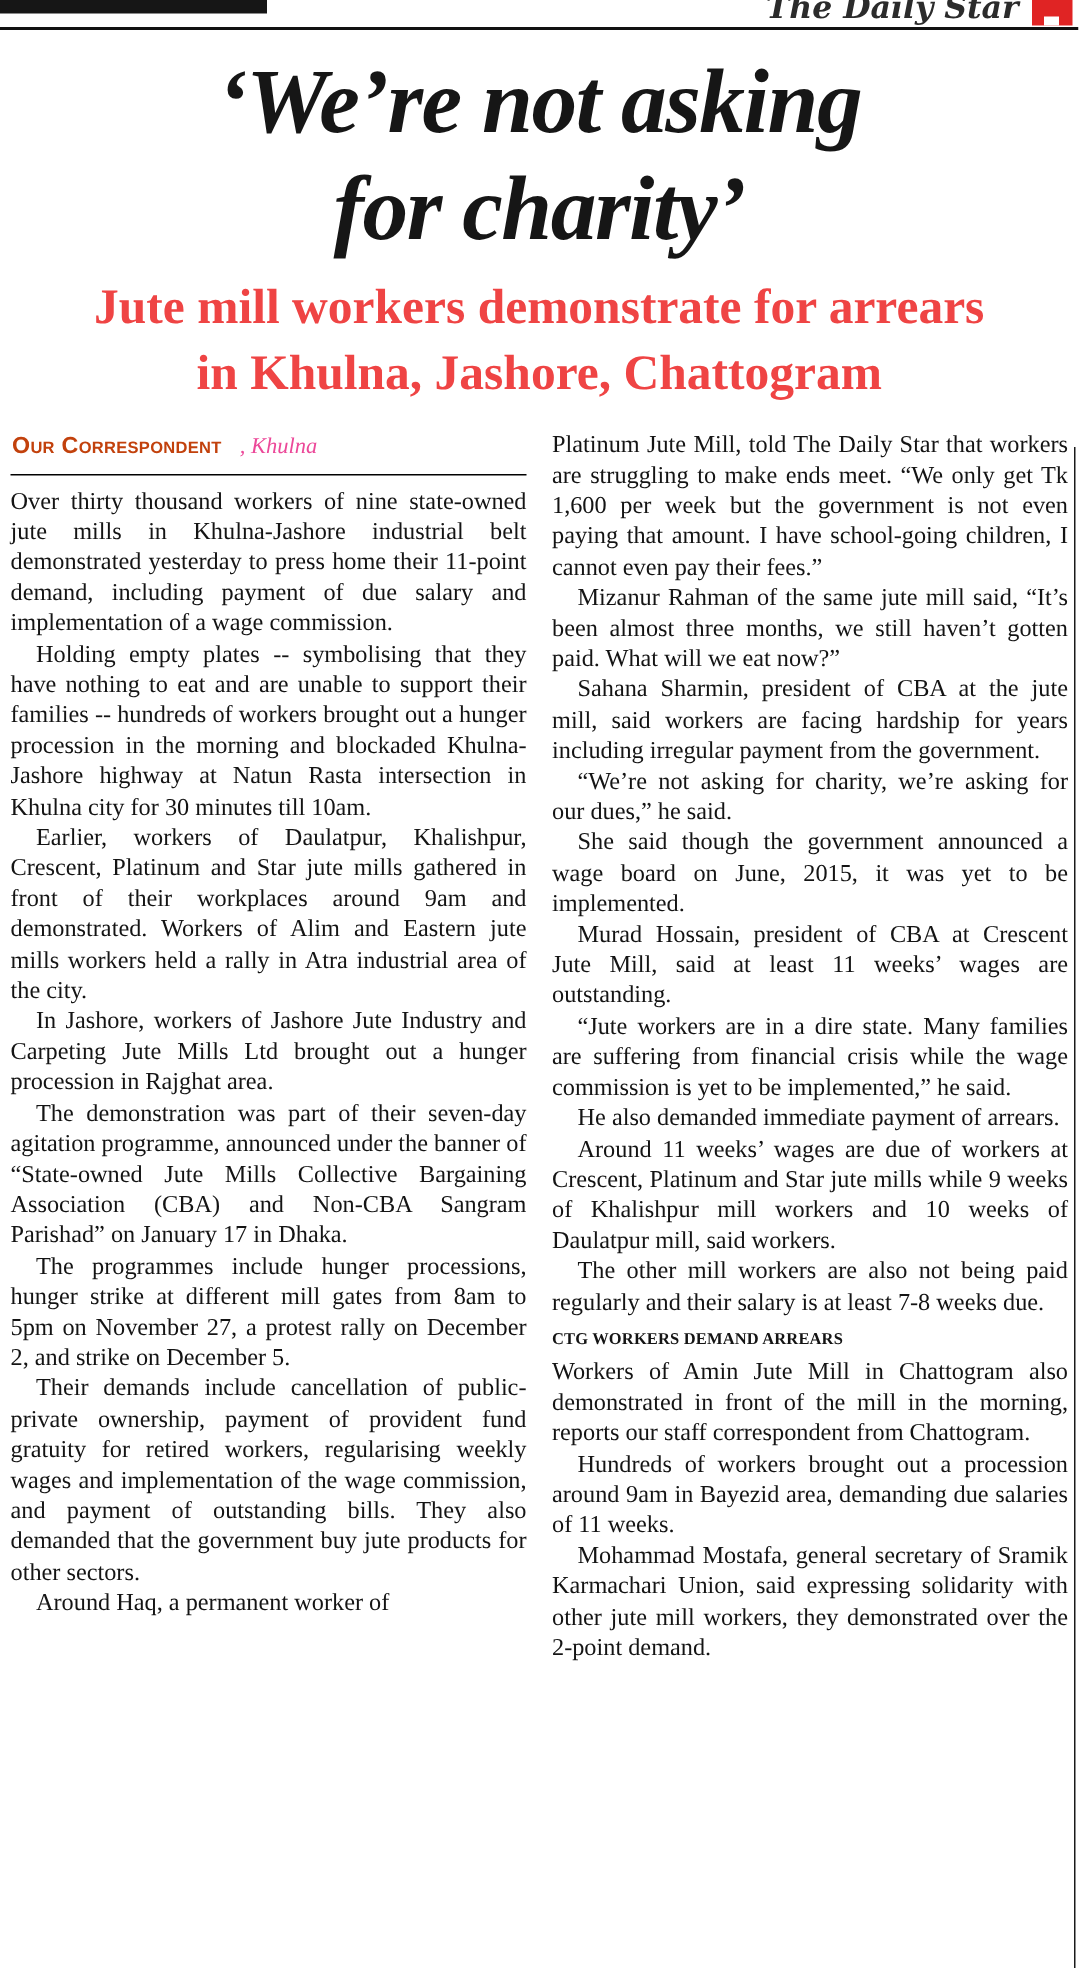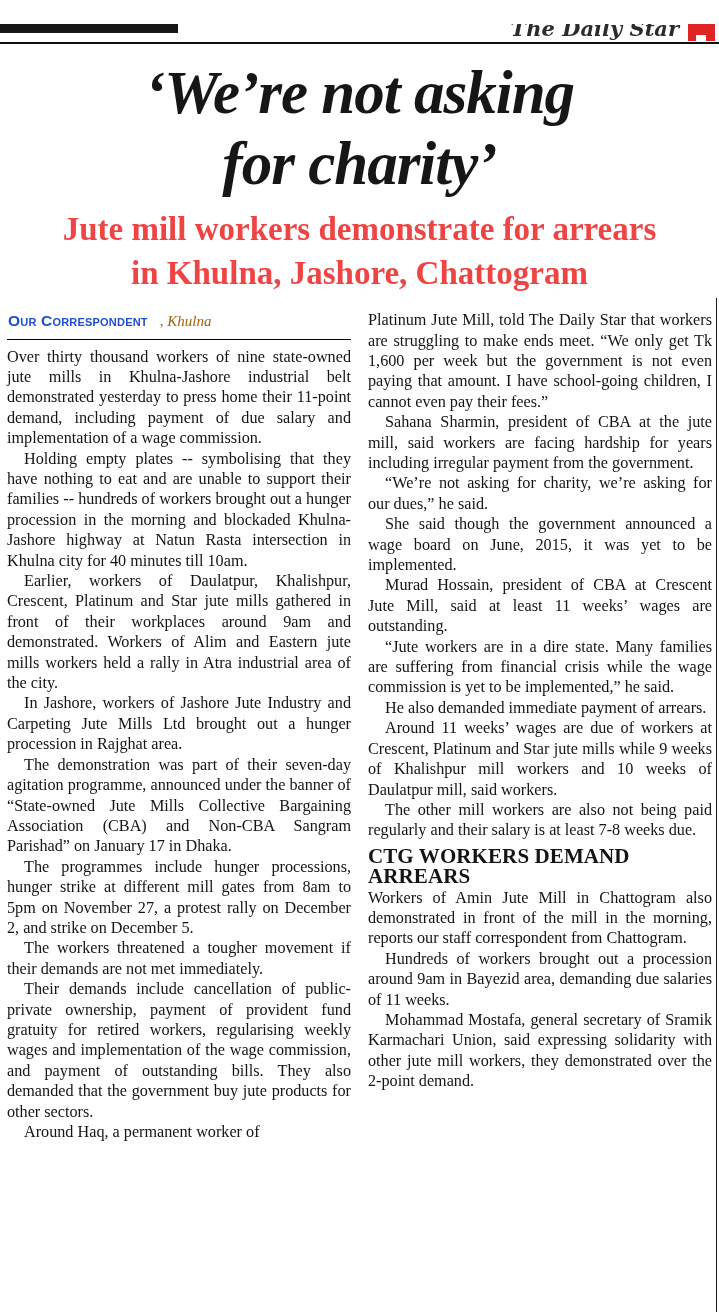--- a/index.html
+++ b/index.html
@@ -12,21 +12,20 @@
     font-family: "Liberation Serif", serif;
     color: #101010;
   }
 
   
   .top-strip {
     position: relative;
     height: 20px;
     overflow: hidden;
     border-bottom: 2px solid #111;
-    margin-top: 24px;
   }
   .top-black-bar {
     position: absolute;
     left: 0; top: 0;
     width: 178px; height: 9px;
     background: #161616;
   }
   .masthead-title {
     position: absolute;
     right: 40px; top: -8px;
@@ -94,35 +93,35 @@
     margin-bottom: 7px;
     text-align: left;
     white-space: nowrap;
   }
   .byline-author {
     font-family: "Liberation Sans", sans-serif;
     font-weight: 700;
     font-variant: small-caps;
     font-size: 15.5px;
     letter-spacing: 0.2px;
-    color: #1d4ed8;
+    color: #c2410c;
   }
   .byline-location {
     font-family: "Liberation Serif", serif;
     font-style: italic;
     font-size: 15px;
     margin-left: 12px;
-    color: #a16207;
+    color: #ec4899;
   }
 
   .col-body p { margin: 0; }
   .col-body p.indent { text-indent: 17px; }
   .col-body h3.col-heading {
     font-family: "Liberation Serif", serif;
-    font-size: 21px;
+    font-size: 11px;
     font-weight: bold;
     letter-spacing: 0.1px;
     margin: 5px 0 1px 0;
     text-align: left;
   }
 
   
   .right-edge-rule {
     position: absolute;
     right: 2px;
@@ -151,33 +150,33 @@
   <span>in Khulna, Jashore, Chattogram</span>
 </h2>
 
 <div class="columns">
   <div class="col">
     <div class="byline">
       <span class="byline-author">Our Correspondent</span><span class="byline-location">, Khulna</span>
     </div>
     <div class="col-body">
         <p class="noindent">Over thirty thousand workers of nine state-owned jute mills in Khulna-Jashore industrial belt demonstrated yesterday to press home their 11-point demand, including payment of due salary and implementation of a wage commission.</p>
-        <p class="indent">Holding empty plates -- symbolising that they have nothing to eat and are unable to support their families -- hundreds of workers brought out a hunger procession in the morning and blockaded Khulna-Jashore highway at Natun Rasta intersection in Khulna city for 40 minutes till 10am.</p>
+        <p class="indent">Holding empty plates -- symbolising that they have nothing to eat and are unable to support their families -- hundreds of workers brought out a hunger procession in the morning and blockaded Khulna-Jashore highway at Natun Rasta intersection in Khulna city for 30 minutes till 10am.</p>
         <p class="indent">Earlier, workers of Daulatpur, Khalishpur, Crescent, Platinum and Star jute mills gathered in front of their workplaces around 9am and demonstrated. Workers of Alim and Eastern jute mills workers held a rally in Atra industrial area of the city.</p>
         <p class="indent">In Jashore, workers of Jashore Jute Industry and Carpeting Jute Mills Ltd brought out a hunger procession in Rajghat area.</p>
         <p class="indent">The demonstration was part of their seven-day agitation programme, announced under the banner of “State-owned Jute Mills Collective Bargaining Association (CBA) and Non-CBA Sangram Parishad” on January 17 in Dhaka.</p>
         <p class="indent">The programmes include hunger processions, hunger strike at different mill gates from 8am to 5pm on November 27, a protest rally on December 2, and strike on December 5.</p>
-        <p class="indent">The workers threatened a tougher movement if their demands are not met immediately.</p>
         <p class="indent">Their demands include cancellation of public-private ownership, payment of provident fund gratuity for retired workers, regularising weekly wages and implementation of the wage commission, and payment of outstanding bills. They also demanded that the government buy jute products for other sectors.</p>
         <p class="indent">Around Haq, a permanent worker of</p>
       </div>
   </div>
   <div class="col">
     <div class="col-body">
         <p class="noindent">Platinum Jute Mill, told The Daily Star that workers are struggling to make ends meet. “We only get Tk 1,600 per week but the government is not even paying that amount. I have school-going children, I cannot even pay their fees.”</p>
+        <p class="indent">Mizanur Rahman of the same jute mill said, “It’s been almost three months, we still haven’t gotten paid. What will we eat now?”</p>
         <p class="indent">Sahana Sharmin, president of CBA at the jute mill, said workers are facing hardship for years including irregular payment from the government.</p>
         <p class="indent">“We’re not asking for charity, we’re asking for our dues,” he said.</p>
         <p class="indent">She said though the government announced a wage board on June, 2015, it was yet to be implemented.</p>
         <p class="indent">Murad Hossain, president of CBA at Crescent Jute Mill, said at least 11 weeks’ wages are outstanding.</p>
         <p class="indent">“Jute workers are in a dire state. Many families are suffering from financial crisis while the wage commission is yet to be implemented,” he said.</p>
         <p class="indent">He also demanded immediate payment of arrears.</p>
         <p class="indent">Around 11 weeks’ wages are due of workers at Crescent, Platinum and Star jute mills while 9 weeks of Khalishpur mill workers and 10 weeks of Daulatpur mill, said workers.</p>
         <p class="indent">The other mill workers are also not being paid regularly and their salary is at least 7-8 weeks due.</p>
         <h3 class="col-heading">CTG WORKERS DEMAND ARREARS</h3>
         <p class="noindent">Workers of Amin Jute Mill in Chattogram also demonstrated in front of the mill in the morning, reports our staff correspondent from Chattogram.</p>

